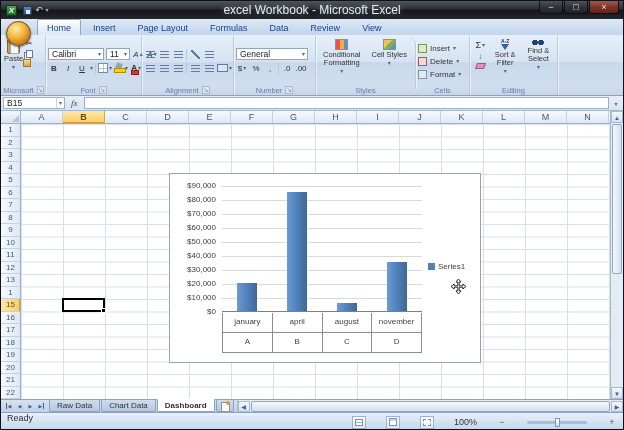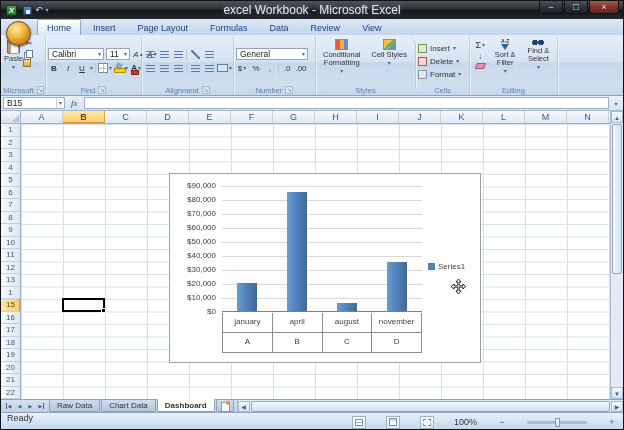--- a/index.html
+++ b/index.html
@@ -270,21 +270,21 @@
               <span class="ic-fill"></span>
               <i class="dd">▾</i>
             </span>
           <span class="mini">
               <span class="fontcolor">A</span>
               <i class="dd">▾</i>
             </span>
         </div>
       </div>
       <div class="rg-label">
-        <span>Find</span>
+        <span>Font</span>
         <span class="launcher">↘</span>
       </div>
     </div>
 
     <div class="rgroup g-align">
       <div class="rg-body" style="flex-direction:column;justify-content:center;">
         <div class="frow">
           <span class="mini">
               <span class="ic-lines"></span>
             </span>

